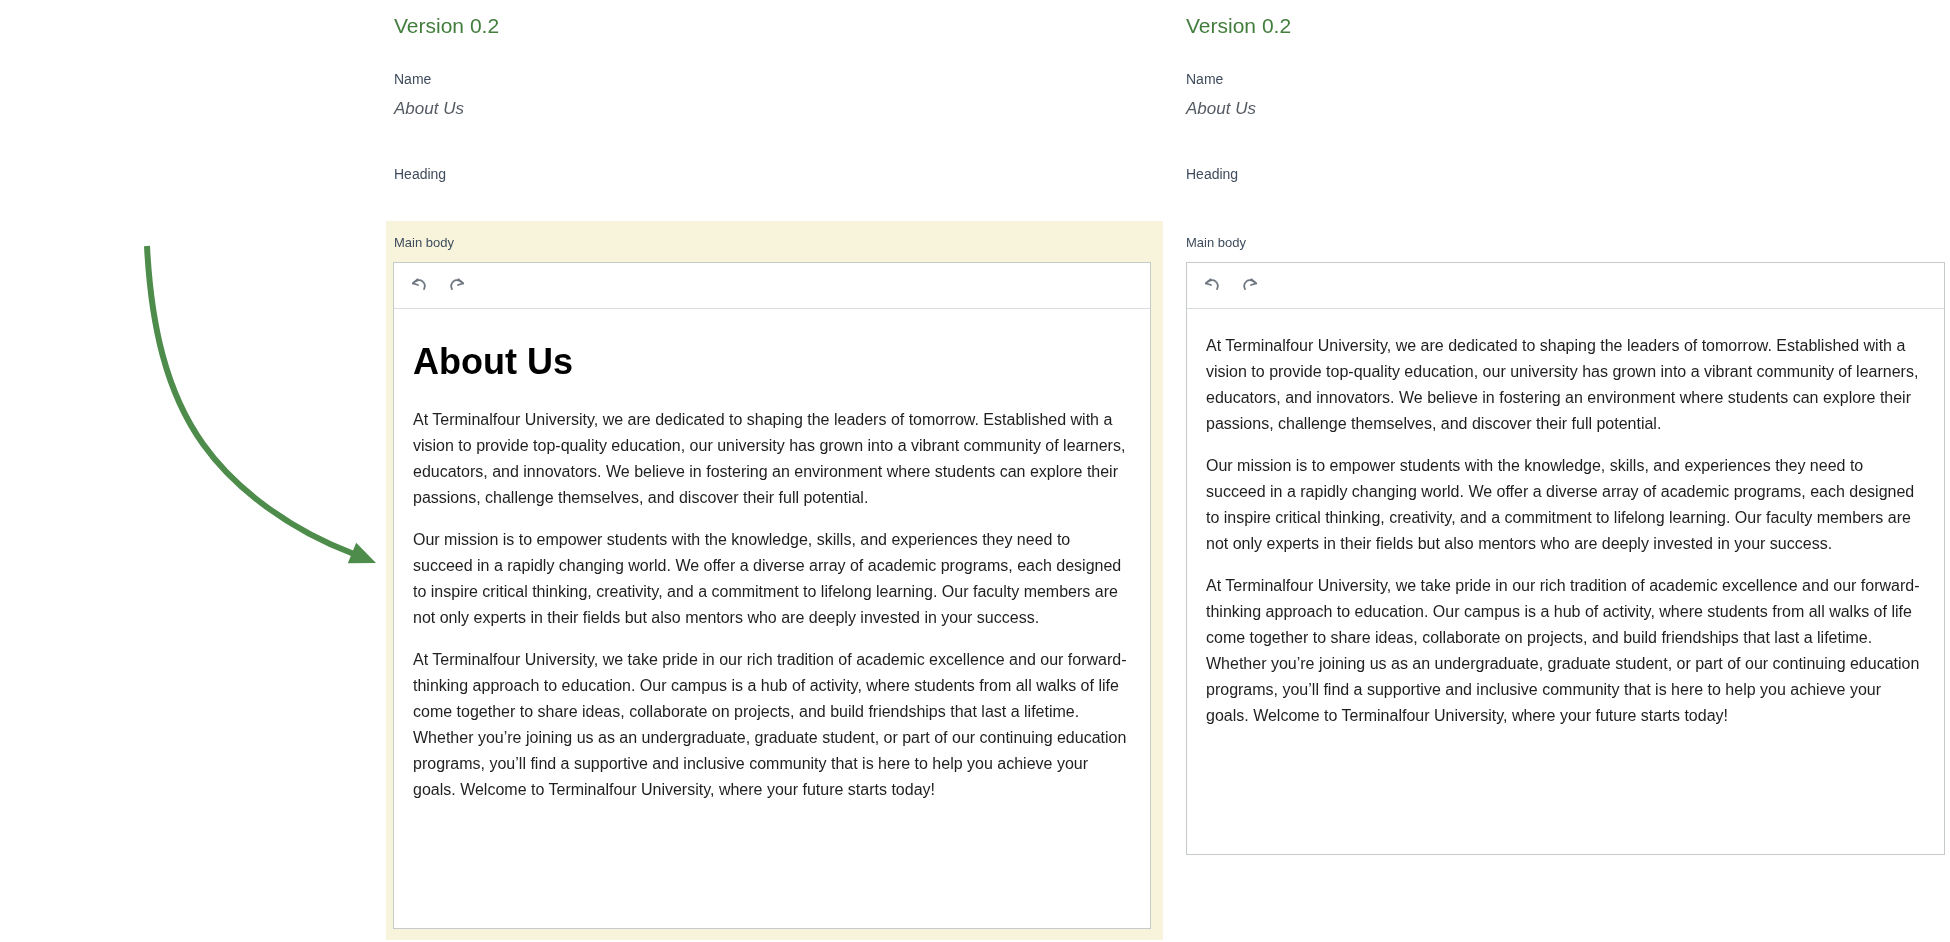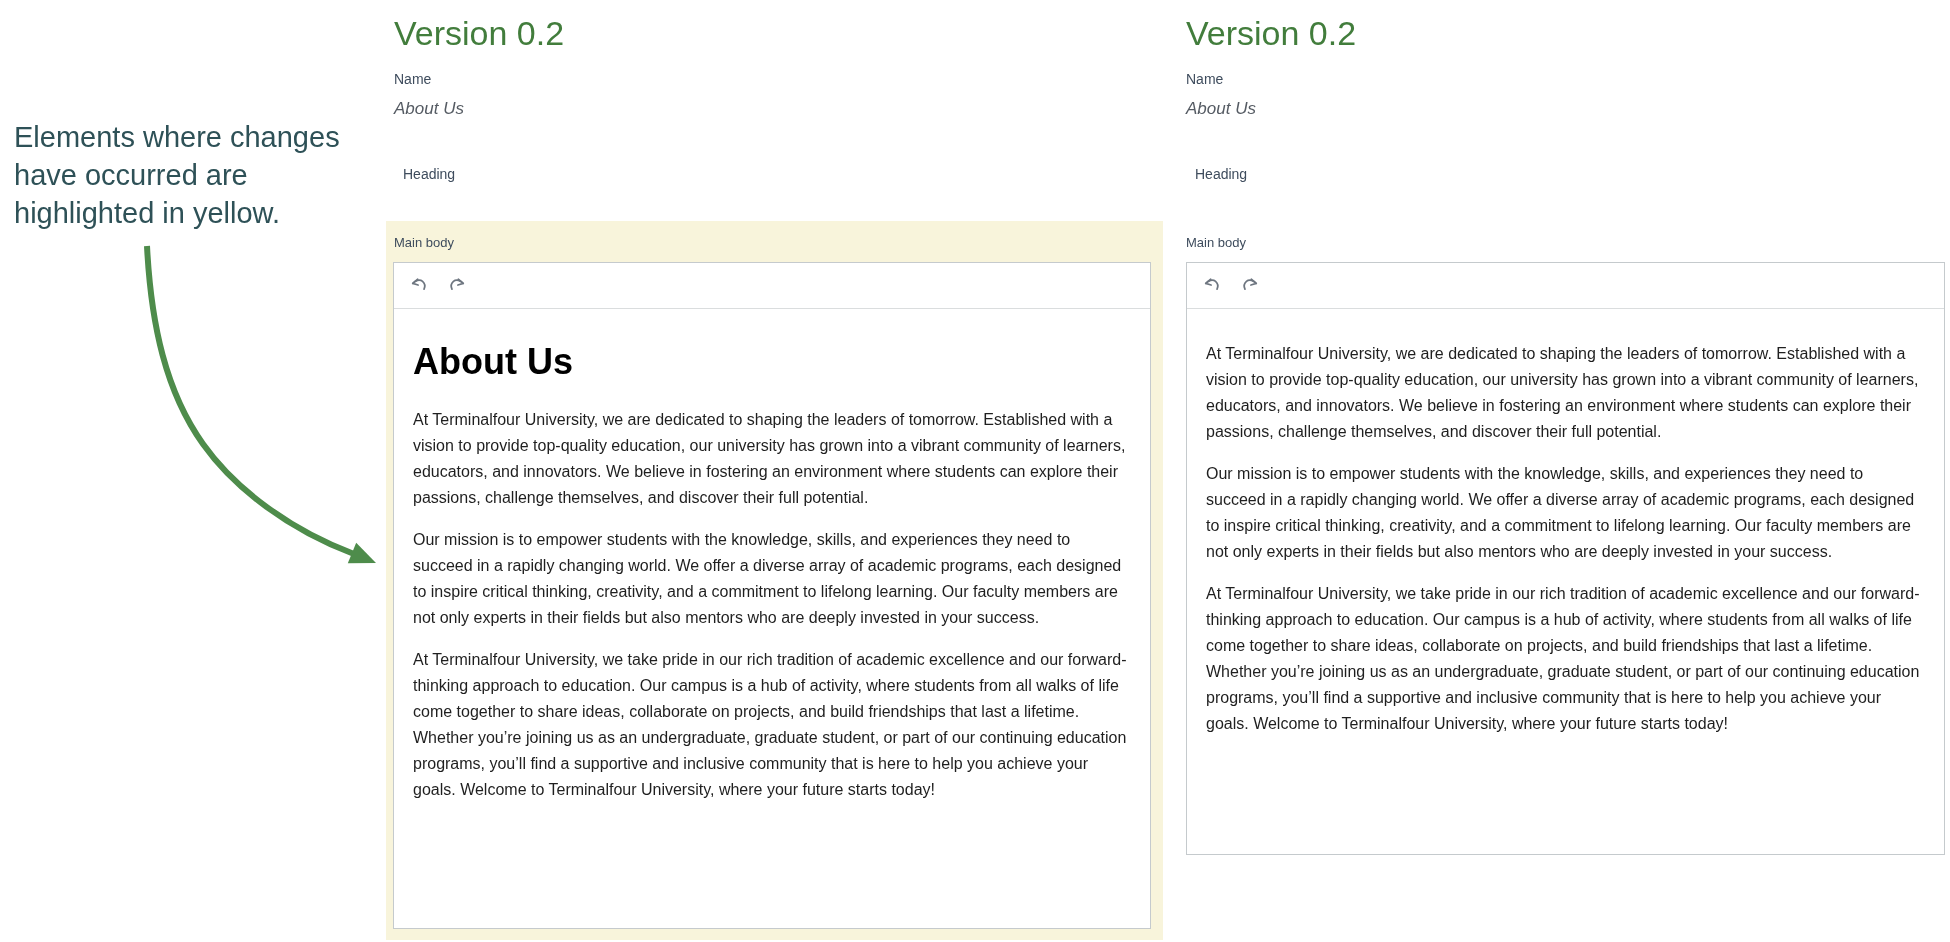--- a/index.html
+++ b/index.html
@@ -21,52 +21,51 @@
 
   
   .annotation{position:absolute;left:14px;top:118px;width:335px;
     font-size:29px;line-height:38px;color:var(--annotation-teal);}
   .arrow-svg{position:absolute;left:0;top:0;width:1950px;height:942px;pointer-events:none;}
 
   
   .col{position:absolute;top:0;}
   .col-left{left:394px;width:770px;}
   .col-right{left:1186px;width:762px;}
-  .version-title{position:absolute;top:14px;font-size:34px;font-weight:400;color:var(--accent-green);}
+  .version-title{position:absolute;top:14px;font-size:21px;font-weight:400;color:var(--accent-green);}
   .field-label{position:absolute;font-size:14px;color:var(--label-slate);}
   .lbl-name{top:71px;}
-  .lbl-heading{top:166px;margin-left:9px;}
+  .lbl-heading{top:166px;}
   .field-value{position:absolute;top:99px;font-size:17px;font-style:italic;color:var(--value-gray);}
 
   
   .mainbody-wrap{position:absolute;top:221px;}
   .mainbody-wrap.left{left:386px;width:777px;height:719px;background:var(--highlight-yellow);}
   .mainbody-wrap.right{left:1186px;width:762px;height:719px;background:transparent;}
   .mainbody-label{position:absolute;font-size:13px;color:var(--label-slate);top:14px;}
   .mainbody-wrap.left .mainbody-label{left:8px;}
   .mainbody-wrap.right .mainbody-label{left:0;}
   .editor{position:absolute;background:#fff;border:1px solid var(--border-gray);}
   .mainbody-wrap.left .editor{left:7px;top:41px;width:758px;height:667px;}
   .mainbody-wrap.right .editor{left:0;top:41px;width:759px;height:593px;}
   .toolbar{height:46px;border-bottom:1px solid var(--separator-gray);display:flex;align-items:center;padding-left:10px;gap:8px;}
   .tb-btn{width:30px;height:30px;border:none;background:transparent;display:flex;align-items:center;justify-content:center;cursor:pointer;border-radius:3px;}
   .tb-btn svg{width:22px;height:22px;stroke:var(--icon-gray);fill:none;stroke-width:1.9;stroke-linecap:round;stroke-linejoin:round;}
   .content{padding:16px 19px 0 19px;overflow:hidden;color:var(--content-text);}
   .mainbody-wrap.left .content{height:620px;}
   .mainbody-wrap.right .content{height:546px;}
   .content h1{font-size:36px;line-height:42px;font-weight:700;color:#000;margin:16px 0 24px 0;}
-  .content p{font-size:16px;line-height:26px;margin:16px 0 16px 0;}
+  .content p{font-size:16px;line-height:26px;margin:8px 0 16px 0;}
   .content p + p{margin-top:16px;}
 </style>
 </head>
 <body>
 
 <div class="stage">
 
-  <div class="annotation">Elements where changes have occurred are highlighted in yellow.</div>
 
   <svg class="arrow-svg" viewBox="0 0 1950 942" xmlns="http://www.w3.org/2000/svg">
     <path d="M 147 246 C 151 325, 166 392, 203 444 C 235 489, 290 530, 354 554" fill="none" stroke="var(--arrow-green)" stroke-width="6"></path>
     <polygon points="376,563 347.8,563.2 356.2,542.8" fill="var(--arrow-green)"></polygon>
   </svg>
 
   <div class="col col-left">
     <div class="version-title">Version 0.2</div>
     <div class="field-label lbl-name">Name</div>
     <div class="field-value">About Us</div>

